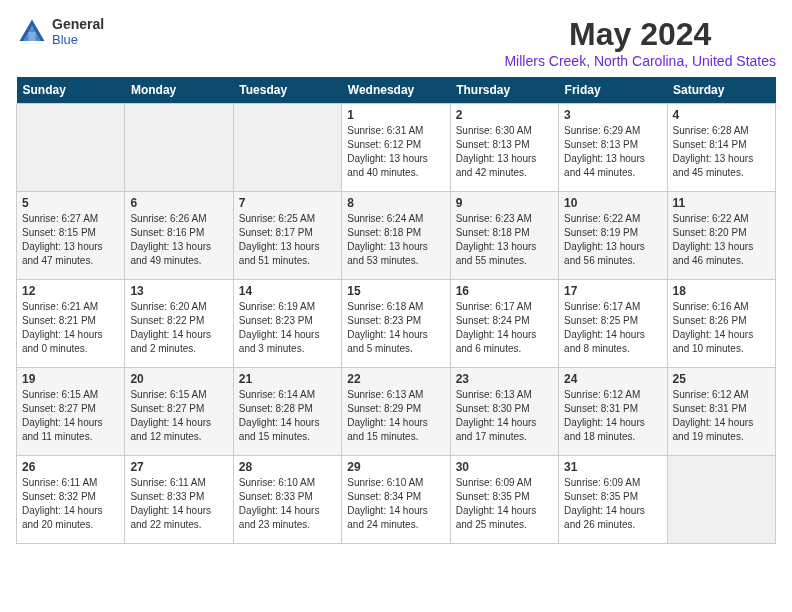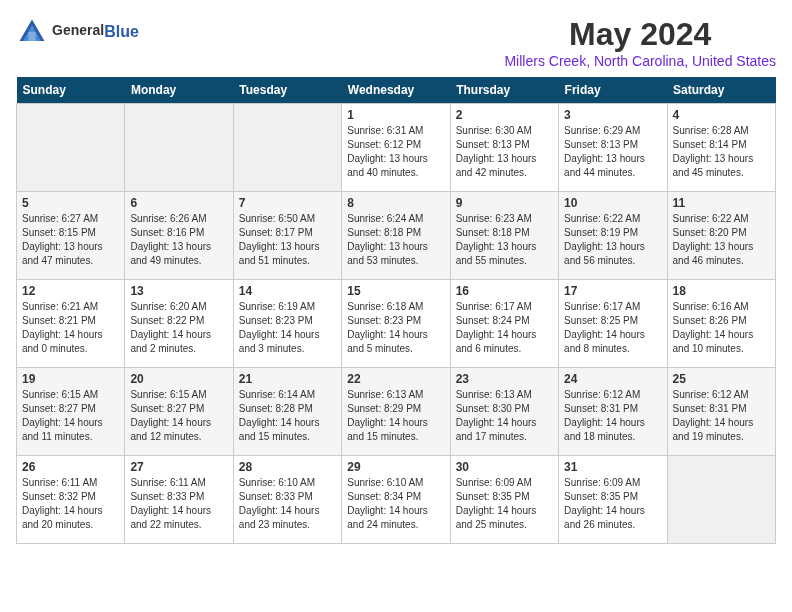--- a/index.html
+++ b/index.html
@@ -16,31 +16,31 @@
       align-items: flex-start;
       margin-bottom: 8px;
     }
     .logo {
       display: flex;
       align-items: center;
       gap: 4px;
     }
     .logo-text {
       display: flex;
-      flex-direction: row;
+      flex-direction: column;
       line-height: 1.1;
     }
     .logo-general {
       font-size: 14px;
       font-weight: bold;
       color: #333;
     }
     .logo-blue {
-      font-size: 16px;
-      font-weight: bold;
+      font-size: 13px;
+      font-weight: normal;
       color: #2a5caa;
     }
     .logo-icon {
       width: 32px;
       height: 32px;
     }
     .title-block {
       text-align: right;
     }
     .month-title {
@@ -158,21 +158,21 @@
         <td>
           <span class="day-number">5</span>
           <div class="day-info"><span>Sunrise: 6:27 AM</span><br><span>Sunset: 8:15 PM</span><br><span>Daylight: 13 hours and 47 minutes.</span></div>
         </td>
         <td>
           <span class="day-number">6</span>
           <div class="day-info"><span>Sunrise: 6:26 AM</span><br><span>Sunset: 8:16 PM</span><br><span>Daylight: 13 hours and 49 minutes.</span></div>
         </td>
         <td>
           <span class="day-number">7</span>
-          <div class="day-info"><span>Sunrise: 6:50 AM</span><br><span>Sunset: 8:17 PM</span><br><span>Daylight: 13 hours and 51 minutes.</span></div>
+          <div class="day-info"><span>Sunrise: 6:25 AM</span><br><span>Sunset: 8:17 PM</span><br><span>Daylight: 13 hours and 51 minutes.</span></div>
         </td>
         <td>
           <span class="day-number">8</span>
           <div class="day-info"><span>Sunrise: 6:24 AM</span><br><span>Sunset: 8:18 PM</span><br><span>Daylight: 13 hours and 53 minutes.</span></div>
         </td>
         <td>
           <span class="day-number">9</span>
           <div class="day-info"><span>Sunrise: 6:23 AM</span><br><span>Sunset: 8:18 PM</span><br><span>Daylight: 13 hours and 55 minutes.</span></div>
         </td>
         <td>

